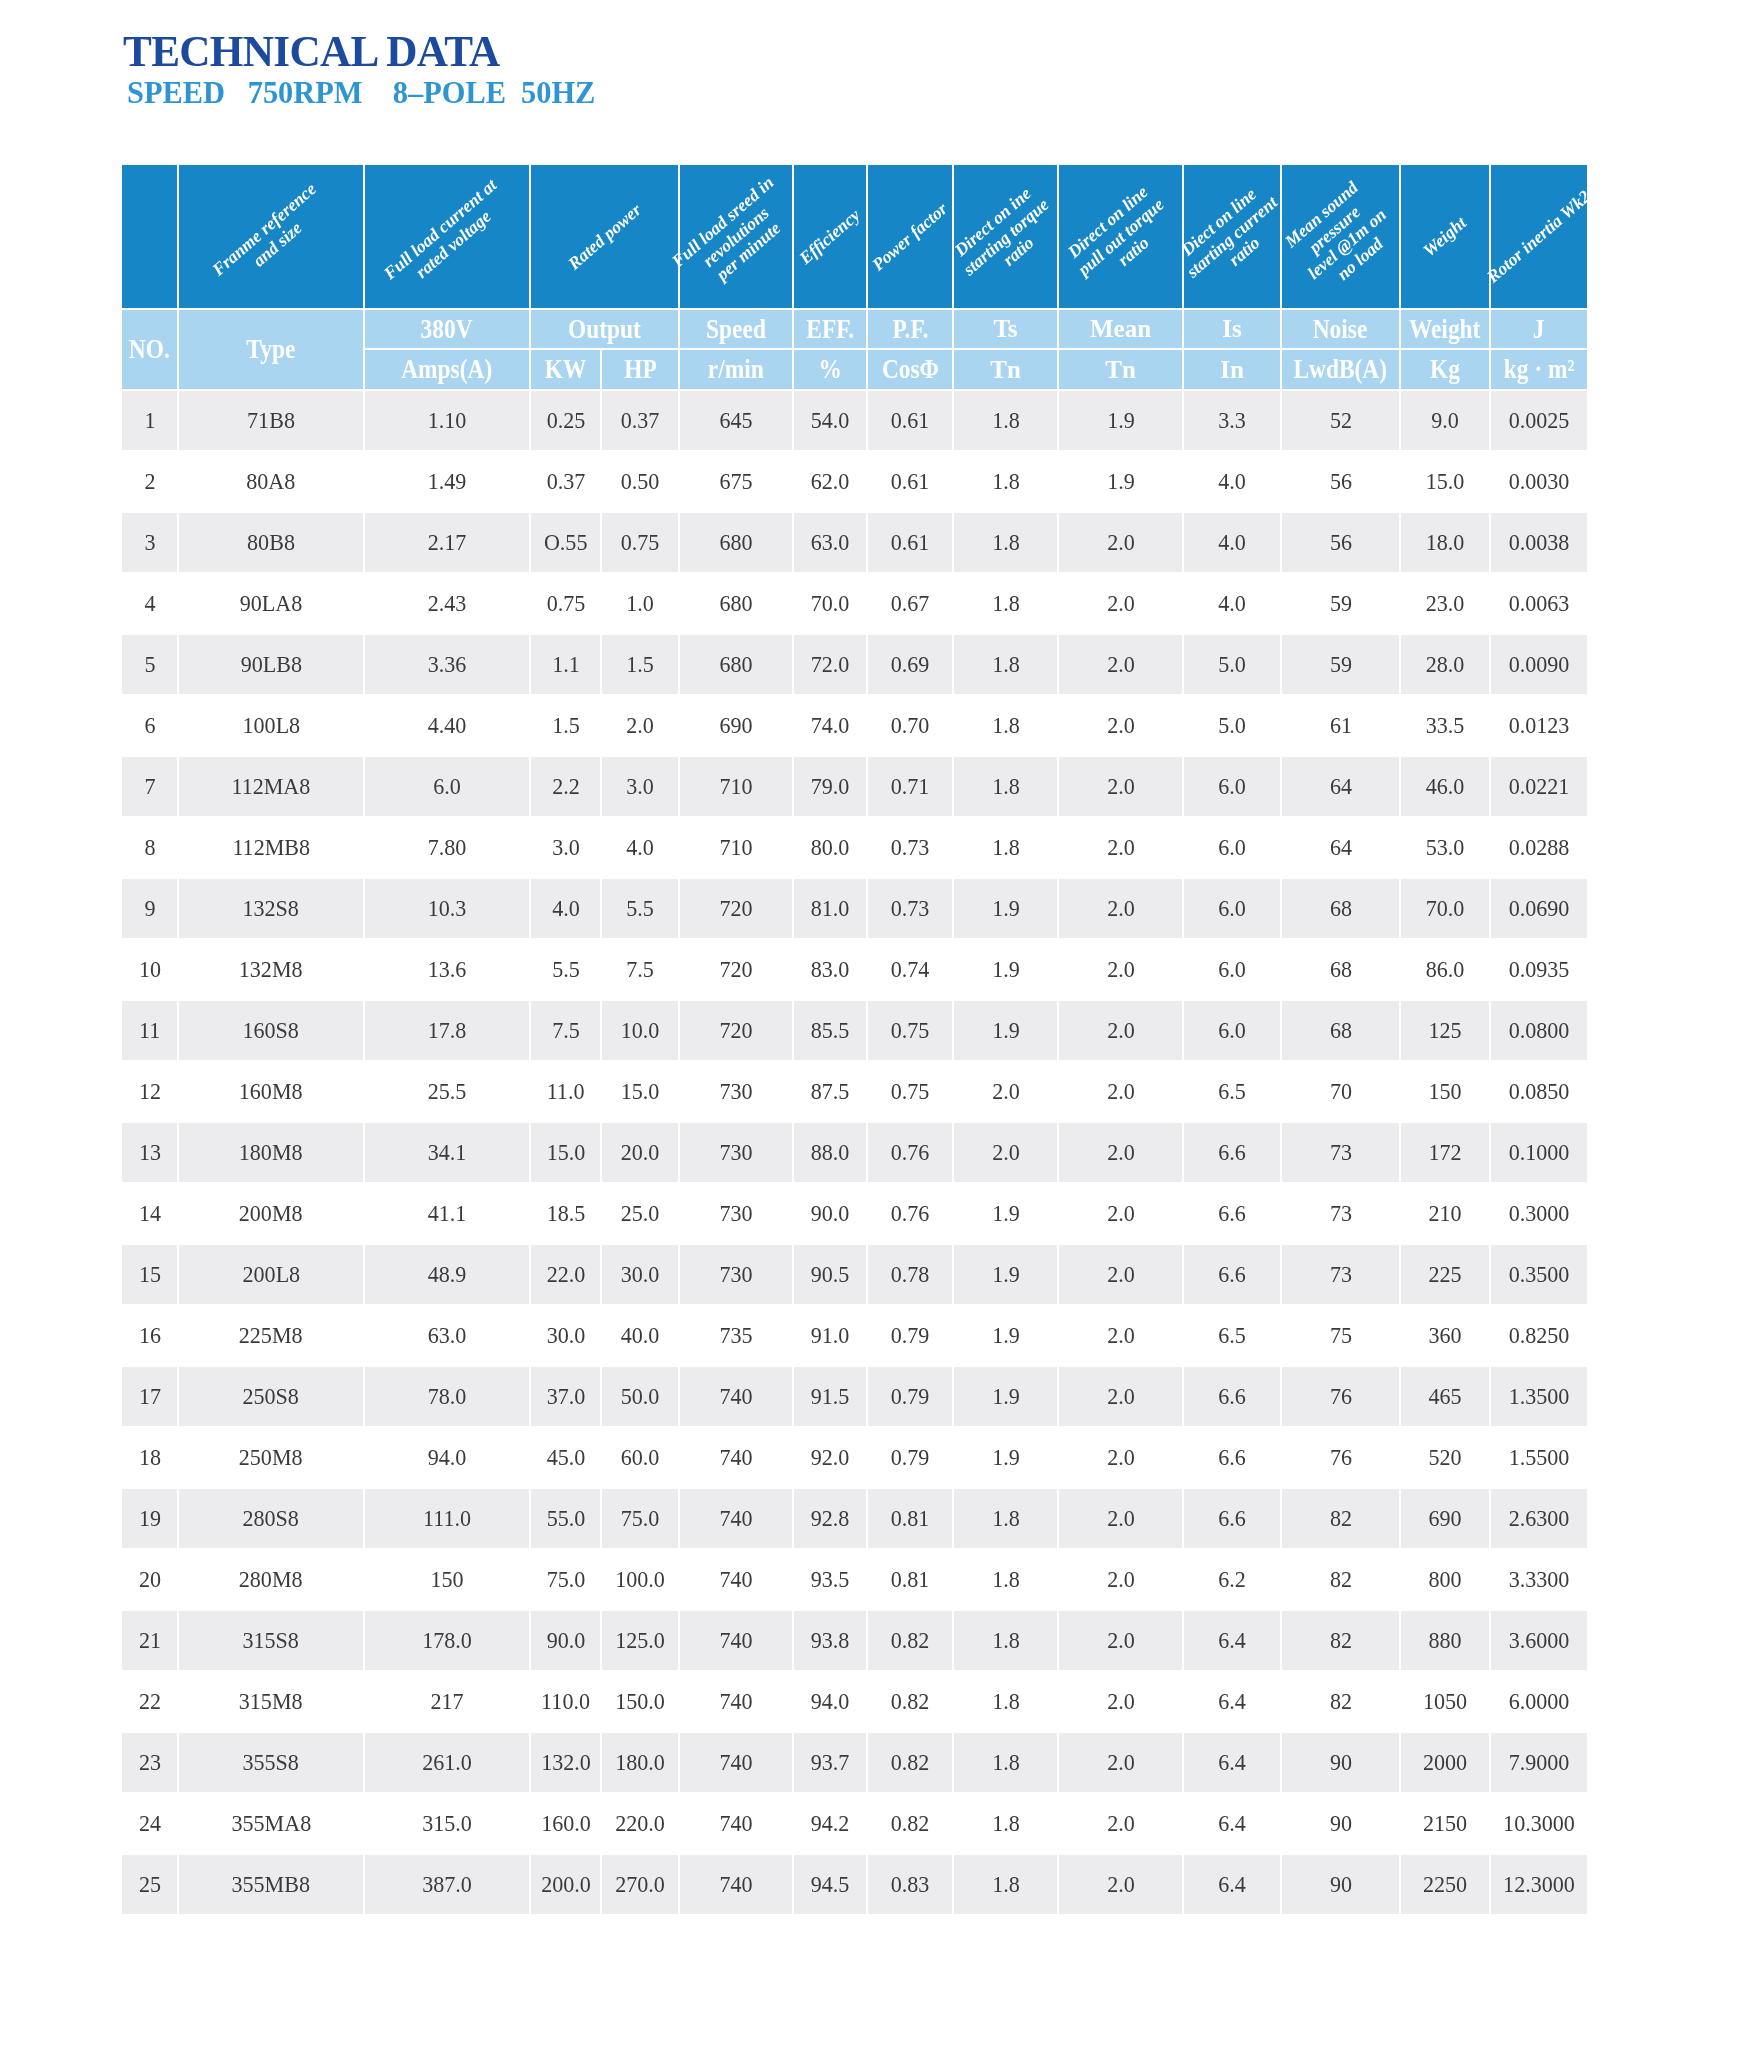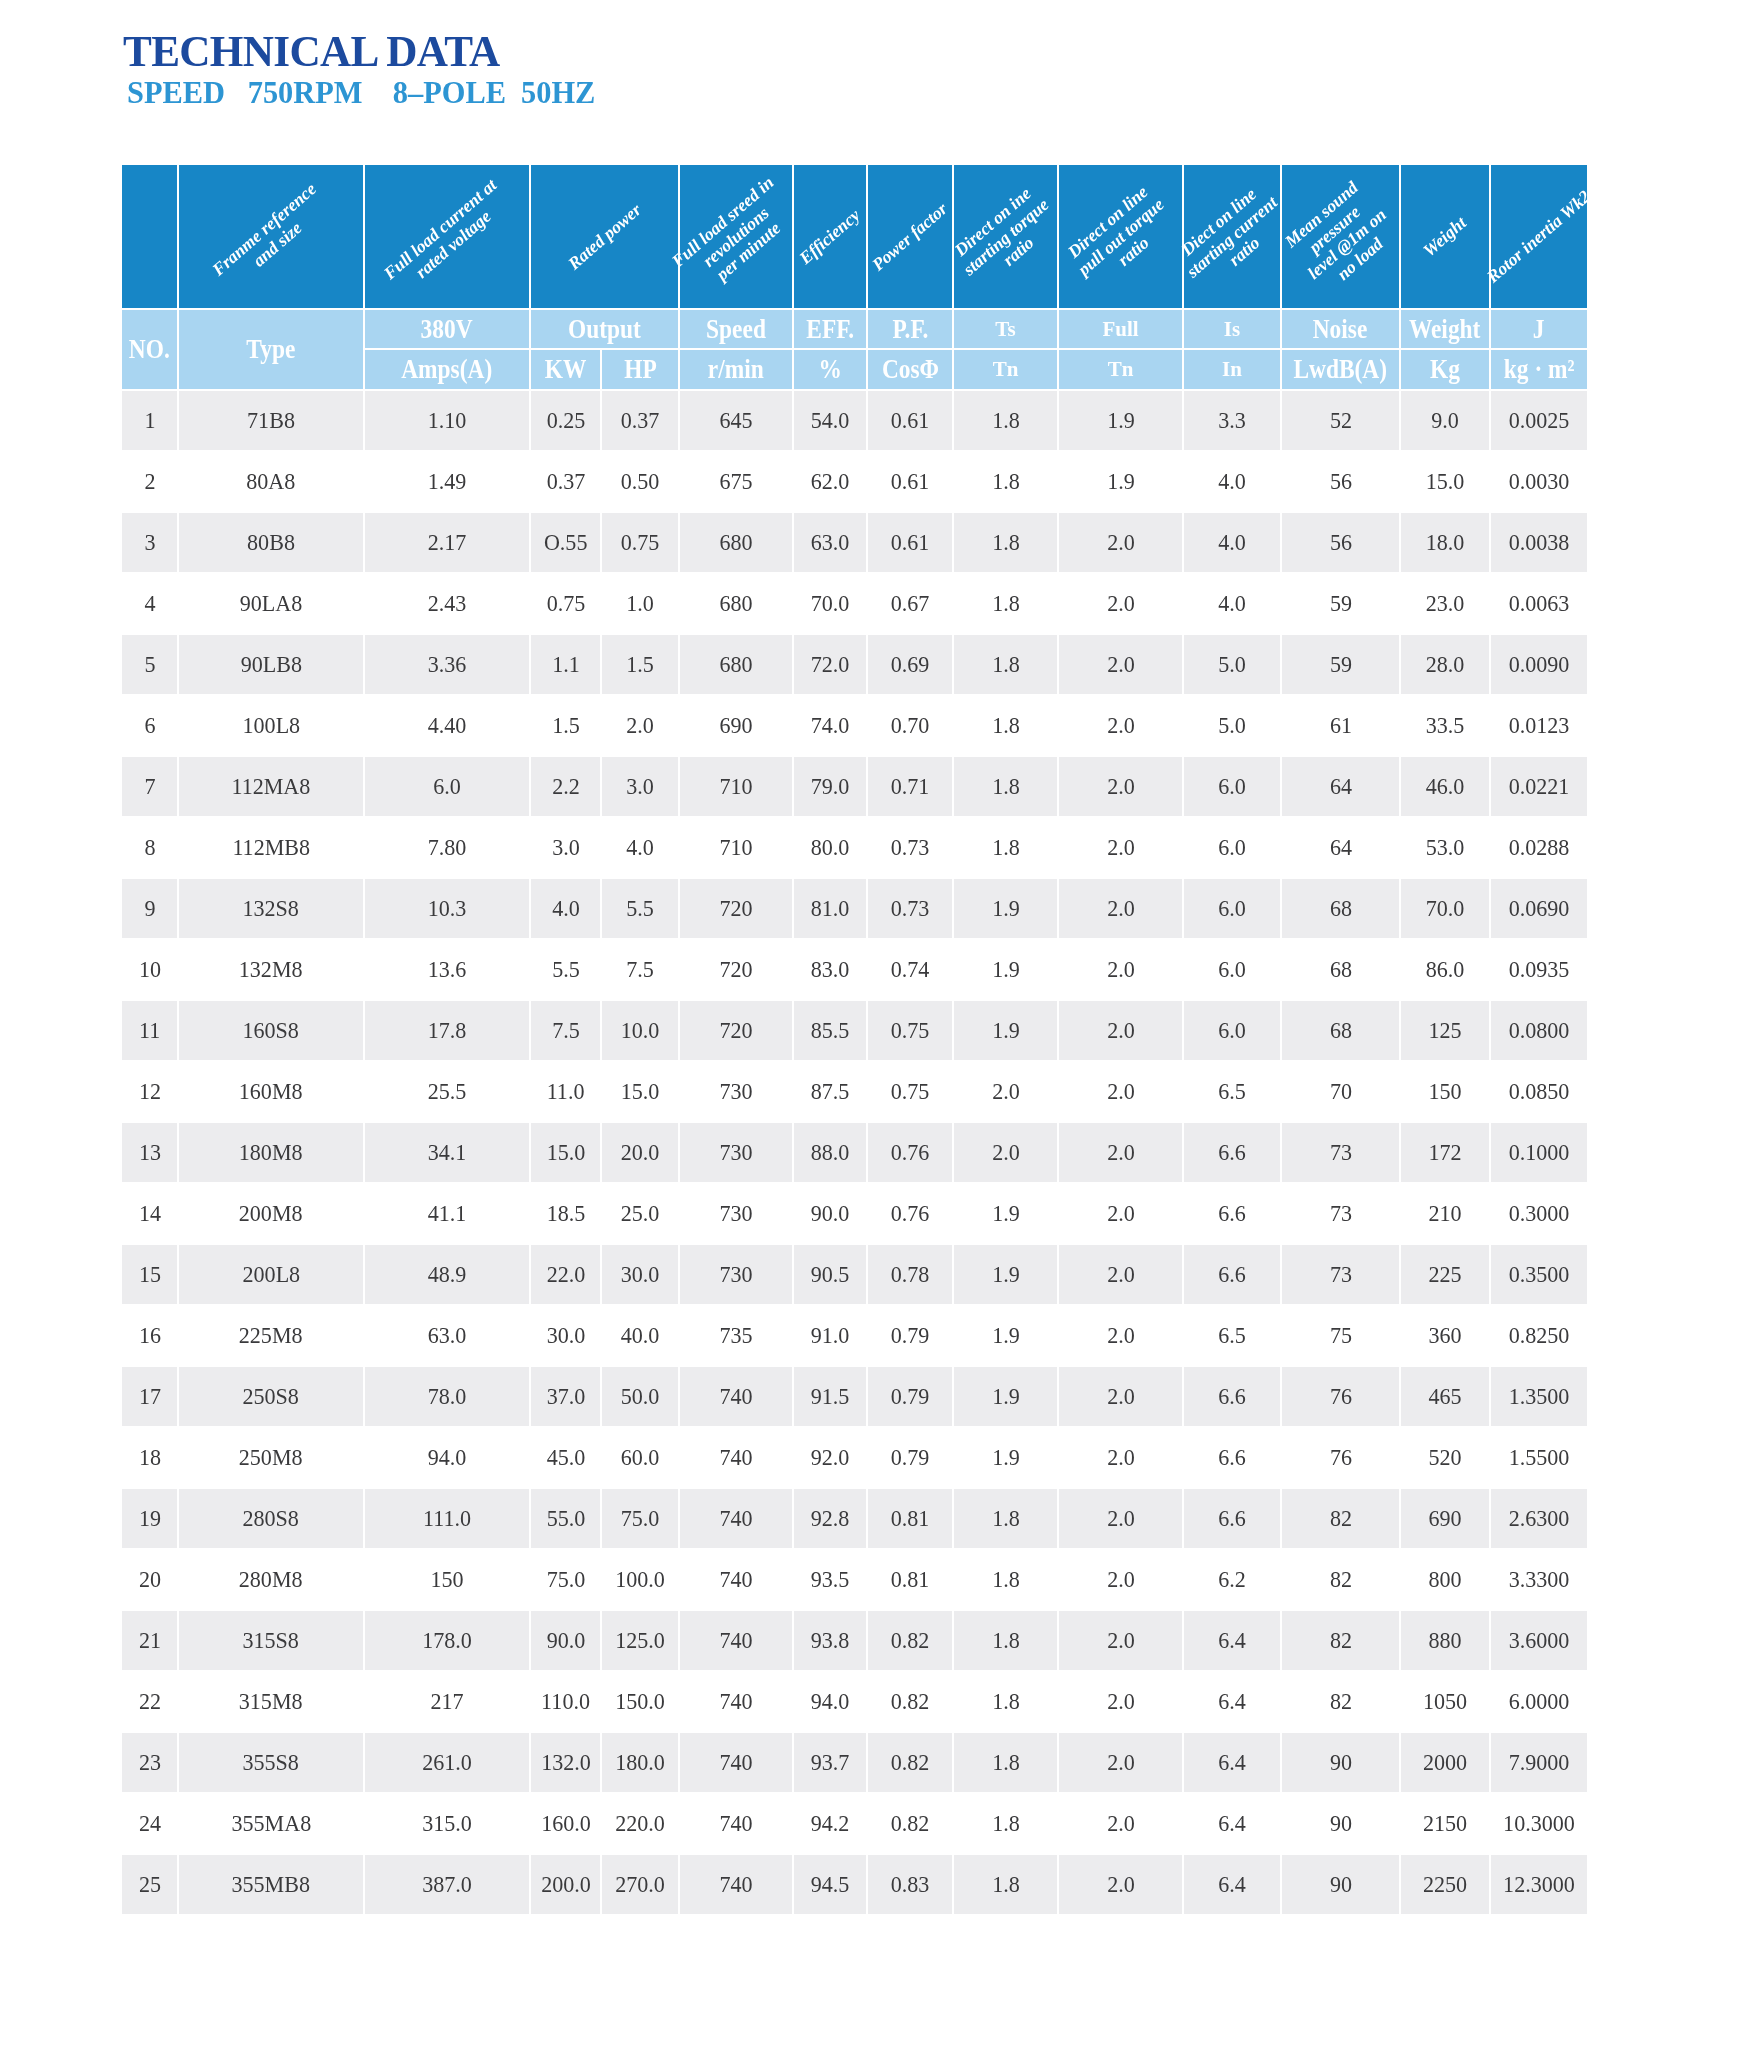--- a/index.html
+++ b/index.html
@@ -33,21 +33,21 @@
     transform:translate(-50%,-50%) rotate(-41deg);
     color:#ffffff; font-weight:bold; font-style:italic;
     font-size:17.5px; line-height:1.12; white-space:pre; text-align:center;
   }
 
   
   td.lt { background:#a9d5f1; color:#ffffff; font-weight:bold; }
   tr.r-top td { height:38px; }
   tr.r-bot td { height:39px; }
   .h1 { display:inline-block; font-size:26.6px; transform:scaleX(0.88); white-space:pre; }
-  .h2 { display:inline-block; font-size:21px; transform:scaleX(1); white-space:pre; }
+  .h2 { display:inline-block; font-size:25px; transform:scaleX(1); white-space:pre; }
 
   
   tr.dr td { height:59px; background:#ffffff; }
   tr.dr.odd td { background:#ececee; }
   .cnum {
     display:inline-block; font-size:24px; color:#3a3a3c;
     transform:scaleX(0.92); white-space:pre; letter-spacing:0;
   }
 </style>
 </head>
@@ -129,21 +129,21 @@
       </tr>
       <tr class="r-top">
         <td class="lt" rowspan="2"><span class="h1">NO.</span></td>
         <td class="lt" rowspan="2"><span class="h1">Type</span></td>
         <td class="lt"><span class="h1">380V</span></td>
         <td class="lt" colspan="2"><span class="h1">Output</span></td>
         <td class="lt"><span class="h1">Speed</span></td>
         <td class="lt"><span class="h1">EFF.</span></td>
         <td class="lt"><span class="h1">P.F.</span></td>
         <td class="lt"><span class="h2">Ts</span></td>
-        <td class="lt"><span class="h2">Full</span></td>
+        <td class="lt"><span class="h2">Mean</span></td>
         <td class="lt"><span class="h2">Is</span></td>
         <td class="lt"><span class="h1">Noise</span></td>
         <td class="lt"><span class="h1">Weight</span></td>
         <td class="lt"><span class="h1">J</span></td>
       </tr>
       <tr class="r-bot">
         <td class="lt"><span class="h1">Amps(A)</span></td>
         <td class="lt"><span class="h1">KW</span></td>
         <td class="lt"><span class="h1">HP</span></td>
         <td class="lt"><span class="h1">r/min</span></td>

